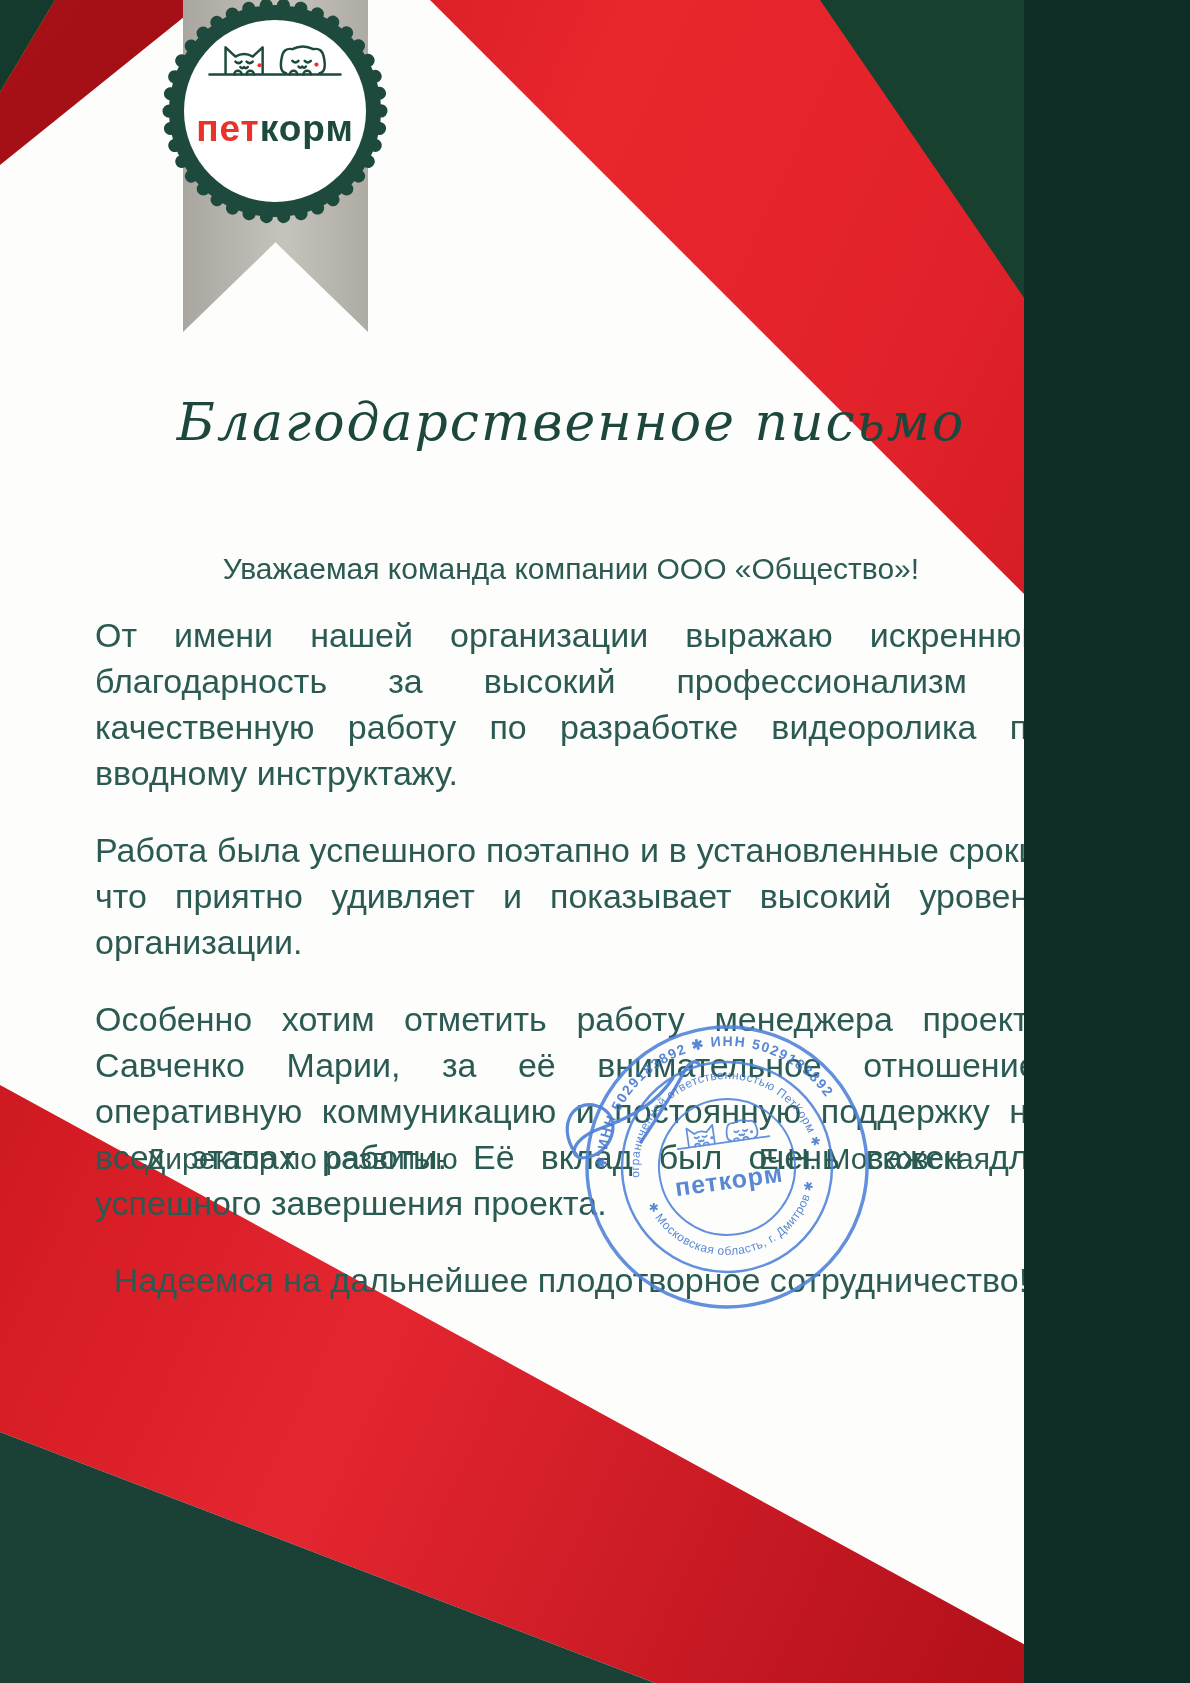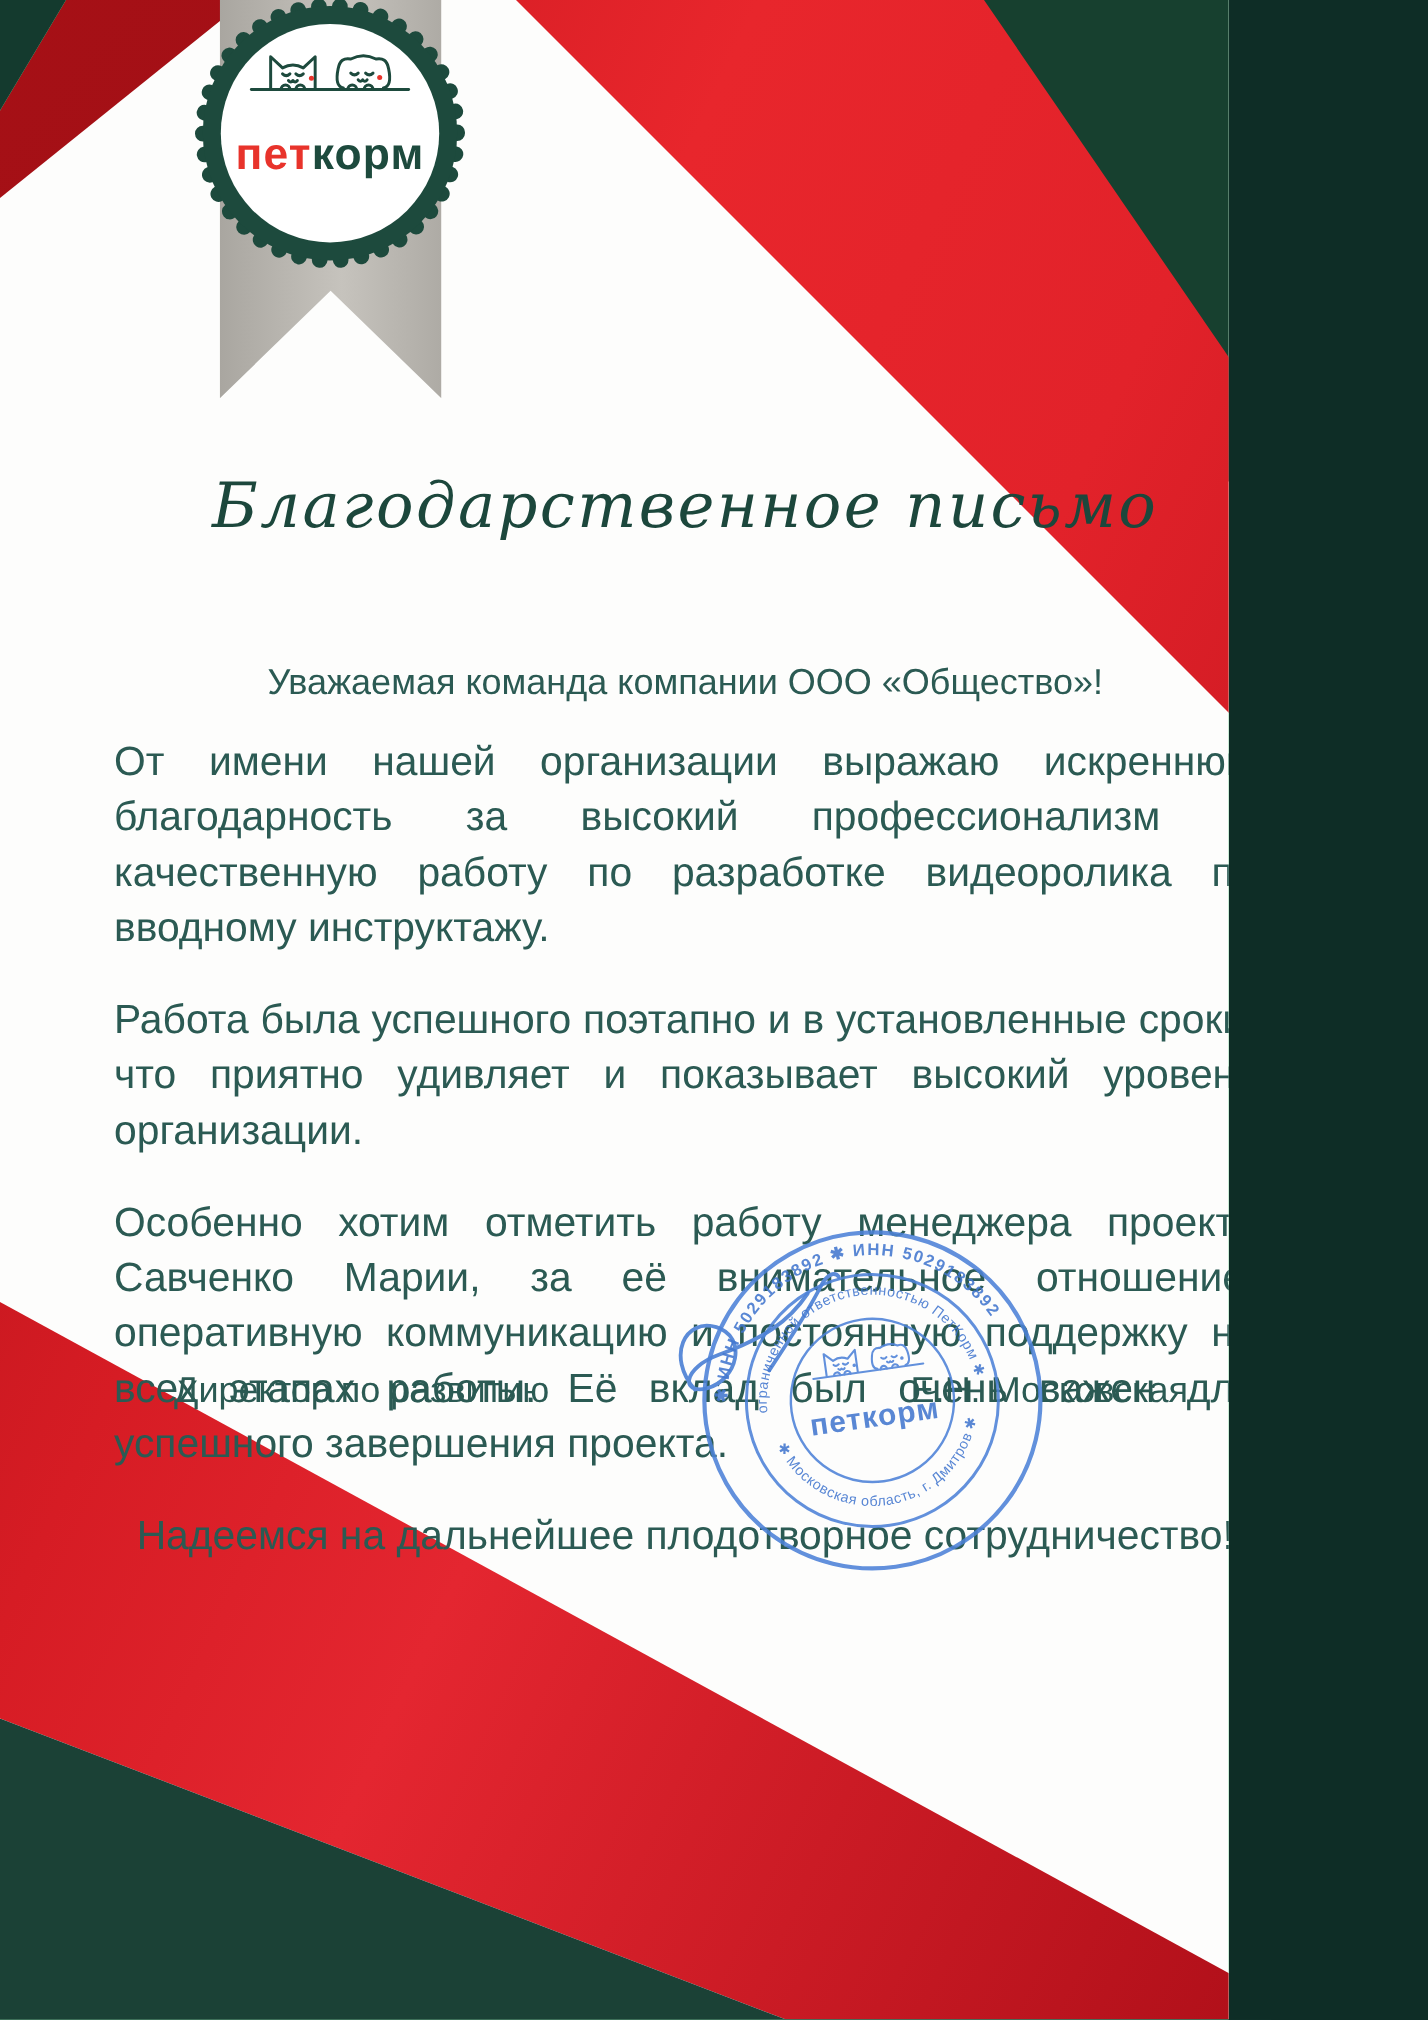--- a/index.html
+++ b/index.html
@@ -1,18 +1,18 @@
 <!DOCTYPE html>
 <html><head>
 <meta charset="utf-8">
 <style>
   html,body{margin:0;padding:0;background:#0e2d26;}
   #canvas{
     position:relative;width:1024px;height:1683px;overflow:hidden;
-    background:#86efac;
+    background:#eab308;
     font-family:"Liberation Sans", sans-serif;
   }
   .layer{position:absolute;inset:0;}
   
   .white-page{
     background:#fdfdfc;
     clip-path:polygon(0px 162px, 205px 0px, 1190px 0px, 1190px 1683px, 0px 1683px);
   }
   .top-red-band{
     background:linear-gradient(115deg,#c4151d 0%, #e8262c 35%, #e2222a 60%, #b8111a 100%);

